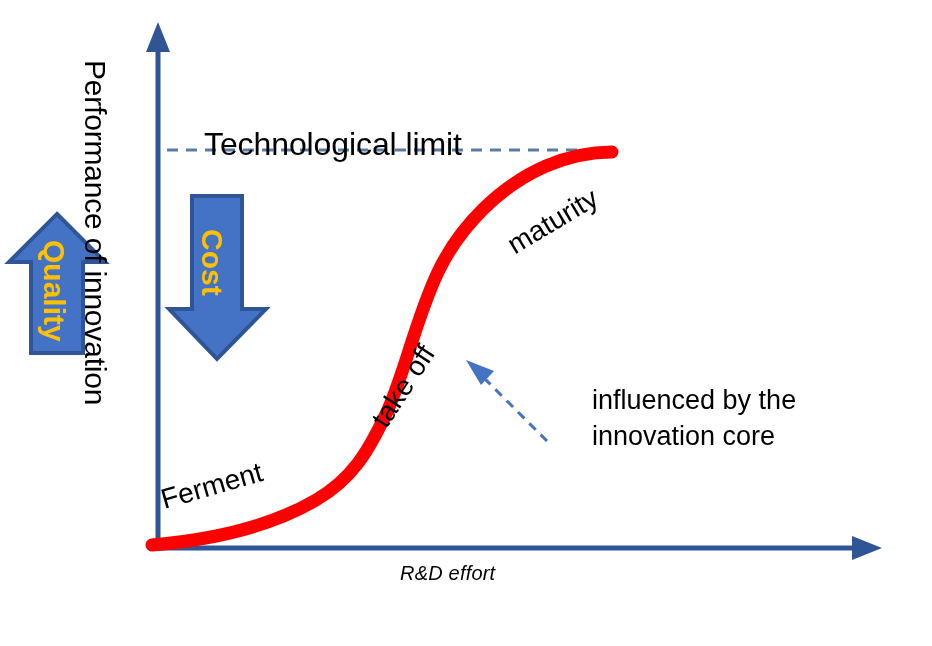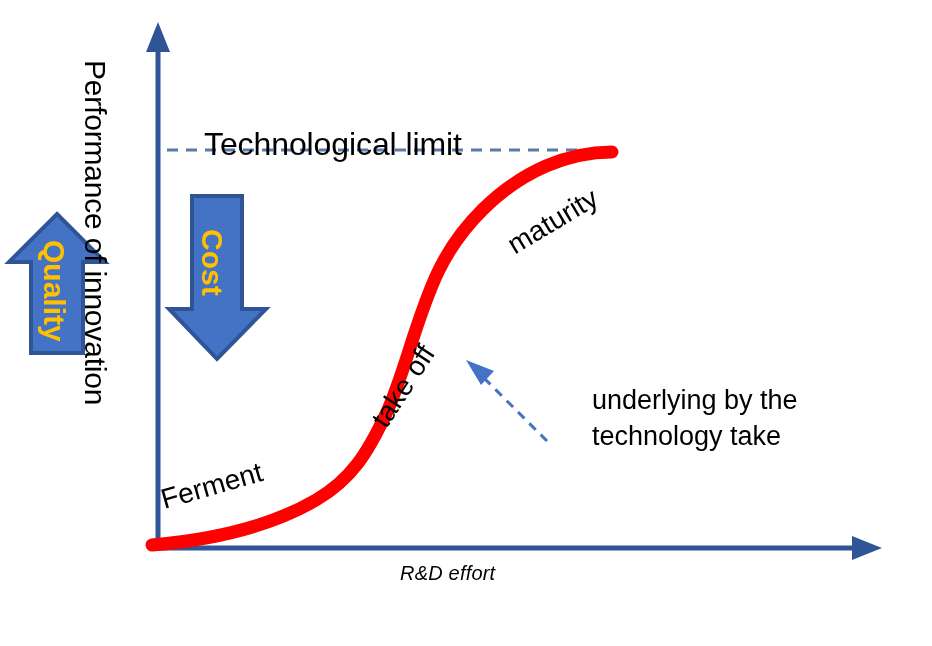--- a/index.html
+++ b/index.html
@@ -144,21 +144,21 @@
 
   <div class="txt" id="tech-limit-label">Technological limit</div>
 
   <div class="txt" id="ferment-label">Ferment</div>
 
   <div class="txt" id="takeoff-label">take off</div>
 
   <div class="txt" id="maturity-label">maturity</div>
 
   <div id="influence-note">
-    <div>underlying by the</div>
-    <div>technology take</div>
+    <div>influenced by the</div>
+    <div>innovation core</div>
   </div>
 
   <div class="block-arrow-label" id="quality-label">Quality</div>
 
   <div class="block-arrow-label" id="cost-label">Cost</div>
 
 </div>
 
 </body></html>

